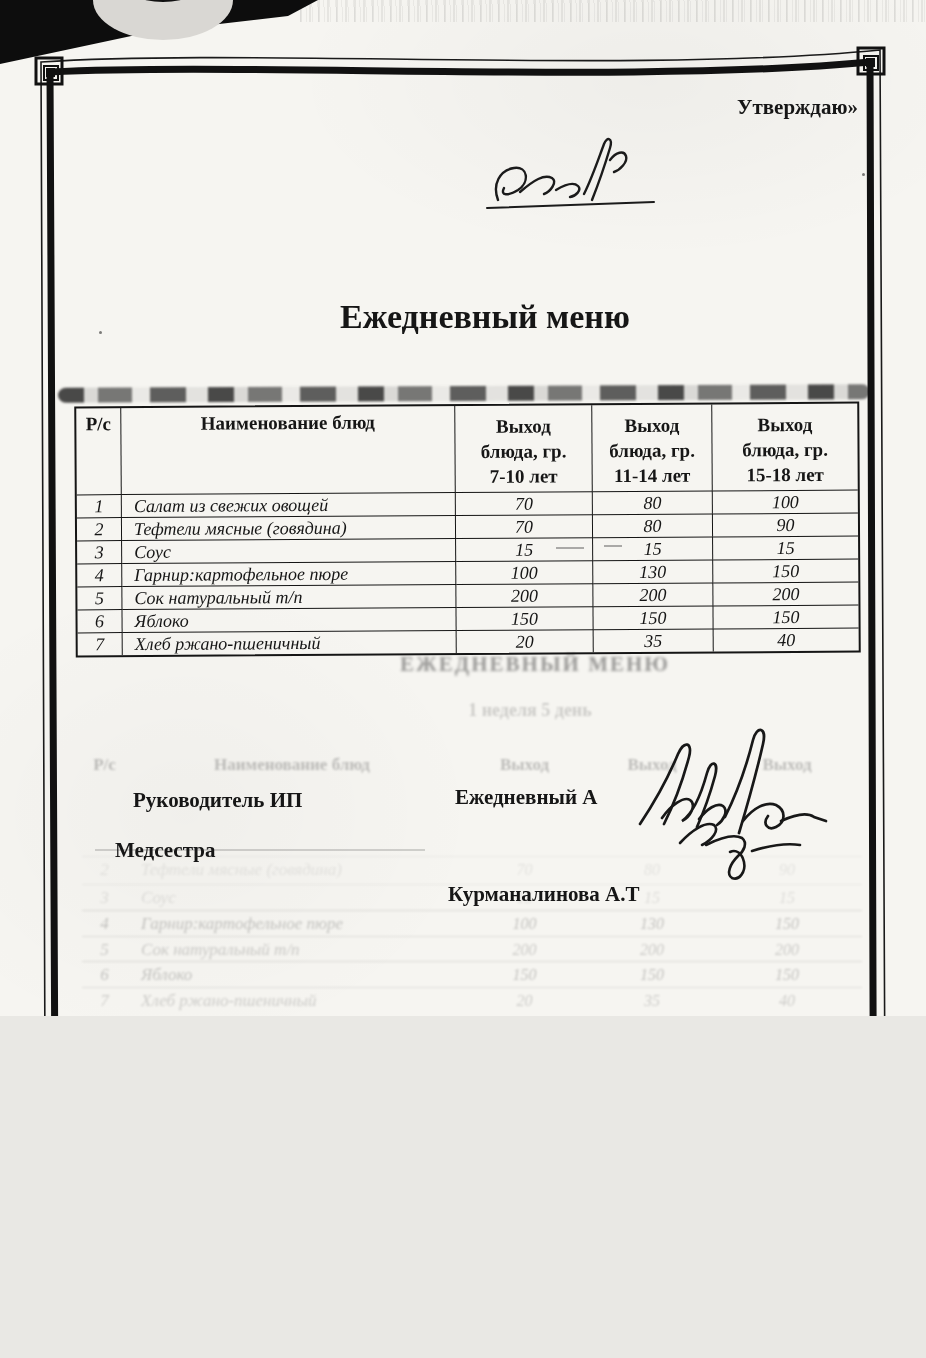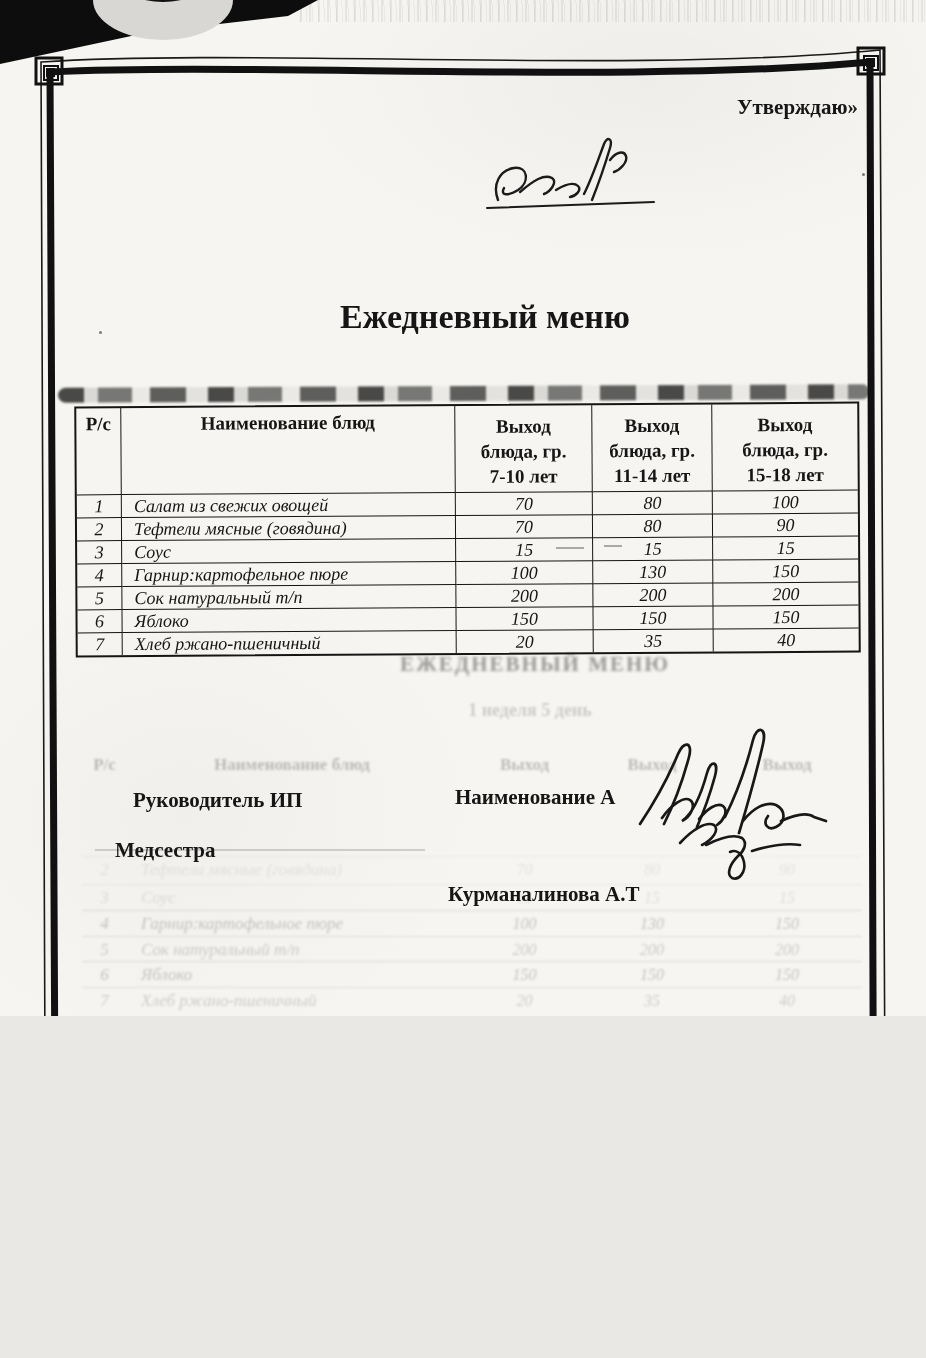--- a/index.html
+++ b/index.html
@@ -199,21 +199,21 @@
   </div>
   <div class="abs ghost g-grid g-row" style="top:987px;opacity:.22;">
     <div class="c-num">7</div>
     <div class="c-name">Хлеб ржано-пшеничный</div>
     <div class="g-val">20</div>
     <div class="g-val">35</div>
     <div class="g-val">40</div>
   </div>
 
   <div class="abs sig-text" style="left:133px;top:788px;">Руководитель ИП</div>
-  <div class="abs sig-text" style="left:455px;top:785px;">Наименование А</div>
+  <div class="abs sig-text" style="left:455px;top:785px;">Ежедневный А</div>
   <div class="abs sig-text" style="left:115px;top:838px;">Медсестра</div>
   <div class="abs sig-text" style="left:448px;top:835px;margin-top:47px;">Курманалинова А.Т</div>
 
   <div class="abs ghost g-bottom" style="left:112px;top:1152px;transform:rotate(-1deg);">Руководитель ИП</div>
   <div class="abs ghost g-bottom" style="left:455px;top:1146px;opacity:.2;">Алдангорова А</div>
   <div class="abs ghost g-bottom" style="left:112px;top:1205px;transform:rotate(-1deg);opacity:.45;">Медсестра</div>
   <div class="abs ghost g-bottom" style="left:450px;top:1196px;opacity:.25;">Курманалинова А.Т</div>
 
   <div class="speck" style="left:99px;top:331px;width:3px;height:3px;"></div>
   <div class="speck" style="left:862px;top:173px;width:3px;height:3px;"></div>

